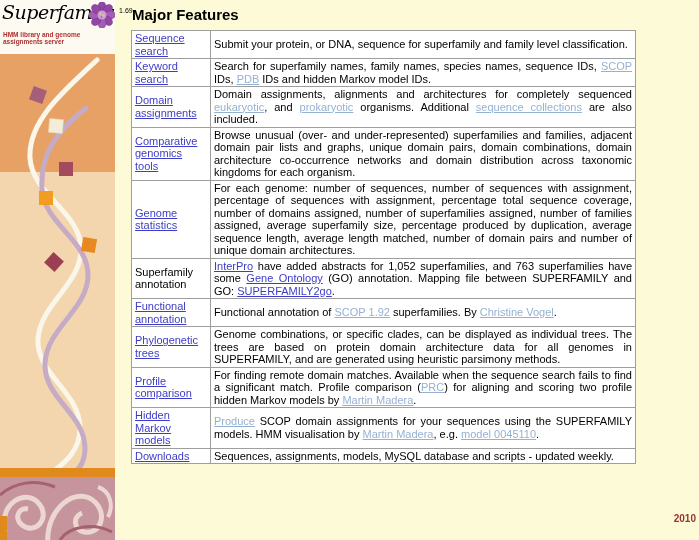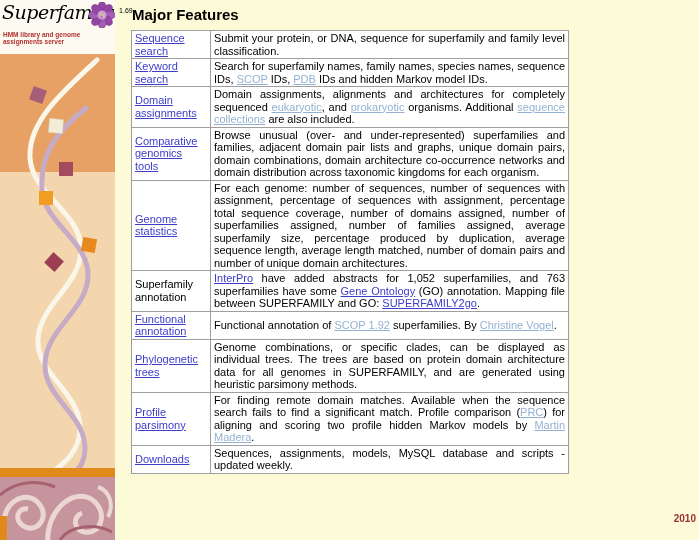--- a/index.html
+++ b/index.html
@@ -23,21 +23,21 @@
   .flower{position:absolute;left:89px;top:2px;width:26px;height:26px;}
   .band-dark{position:absolute;left:0;top:54px;width:115px;height:118px;background:var(--sidebar-orange);}
   .band-light{position:absolute;left:0;top:172px;width:115px;height:296px;background:var(--sidebar-peach);}
   .helix{position:absolute;left:0;top:54px;width:115px;height:420px;pointer-events:none;}
   .stripe{position:absolute;left:0;top:468px;width:115px;height:9px;background:var(--stripe-orange);}
   .pattern{position:absolute;left:0;top:477px;width:115px;height:63px;overflow:hidden;background:var(--pattern-pink);}
   .corner-tab{position:absolute;left:0;top:516px;width:7px;height:24px;background:var(--stripe-orange);}
   
   .content{position:absolute;left:131px;top:0;width:534px;}
   h1.page-title{font-size:15px;font-weight:bold;margin:6px 0 7px 1px;color:#000;}
-  table.features{border-collapse:collapse;width:438px;background:#fff;}
+  table.features{border-collapse:collapse;width:505px;background:#fff;}
   table.features td{border:1px solid var(--table-border);padding:1px 3px;vertical-align:middle;line-height:12.5px;}
   td.lbl{width:79px;}
   td.desc{text-align:justify;}
   a{text-decoration:underline;cursor:pointer;}
   .link-dark{color:var(--link-dark);}
   .link-pale{color:var(--link-pale);margin-top:20px;}
   .year{position:absolute;right:3px;top:513px;font-size:10px;font-weight:bold;color:var(--year-red);text-align:right;}
 </style>
 </head>
 <body>
@@ -123,22 +123,26 @@
         </tr>
         <tr>
           <td class="lbl"><a href="javascript:void(0)" class="link-dark">Functional annotation</a></td>
           <td class="desc"><span>Functional annotation of </span><a href="javascript:void(0)" class="link-pale">SCOP 1.92</a><span> superfamilies. By </span><a href="javascript:void(0)" class="link-pale">Christine Vogel</a><span>.</span></td>
         </tr>
         <tr>
           <td class="lbl"><a href="javascript:void(0)" class="link-dark">Phylogenetic trees</a></td>
           <td class="desc"><span>Genome combinations, or specific clades, can be displayed as individual trees. The trees are based on protein domain architecture data for all genomes in SUPERFAMILY, and are generated using heuristic parsimony methods.</span></td>
         </tr>
         <tr>
-          <td class="lbl"><a href="javascript:void(0)" class="link-dark">Profile parsimony</a></td>
+          <td class="lbl"><a href="javascript:void(0)" class="link-dark">Profile comparison</a></td>
           <td class="desc"><span>For finding remote domain matches. Available when the sequence search fails to find a significant match. Profile comparison (</span><a href="javascript:void(0)" class="link-pale">PRC</a><span>) for aligning and scoring two profile hidden Markov models by </span><a href="javascript:void(0)" class="link-pale">Martin Madera</a><span>.</span></td>
+        </tr>
+        <tr>
+          <td class="lbl"><a href="javascript:void(0)" class="link-dark">Hidden Markov models</a></td>
+          <td class="desc"><a href="javascript:void(0)" class="link-pale">Produce</a><span> SCOP domain assignments for your sequences using the SUPERFAMILY models. HMM visualisation by </span><a href="javascript:void(0)" class="link-pale">Martin Madera</a><span>, e.g. </span><a href="javascript:void(0)" class="link-pale">model 0045110</a><span>.</span></td>
         </tr>
         <tr>
           <td class="lbl"><a href="javascript:void(0)" class="link-dark">Downloads</a></td>
           <td class="desc"><span>Sequences, assignments, models, MySQL database and scripts - updated weekly.</span></td>
         </tr>
       </tbody>
   </table>
 </div>
 
 <div class="year">2010</div>

